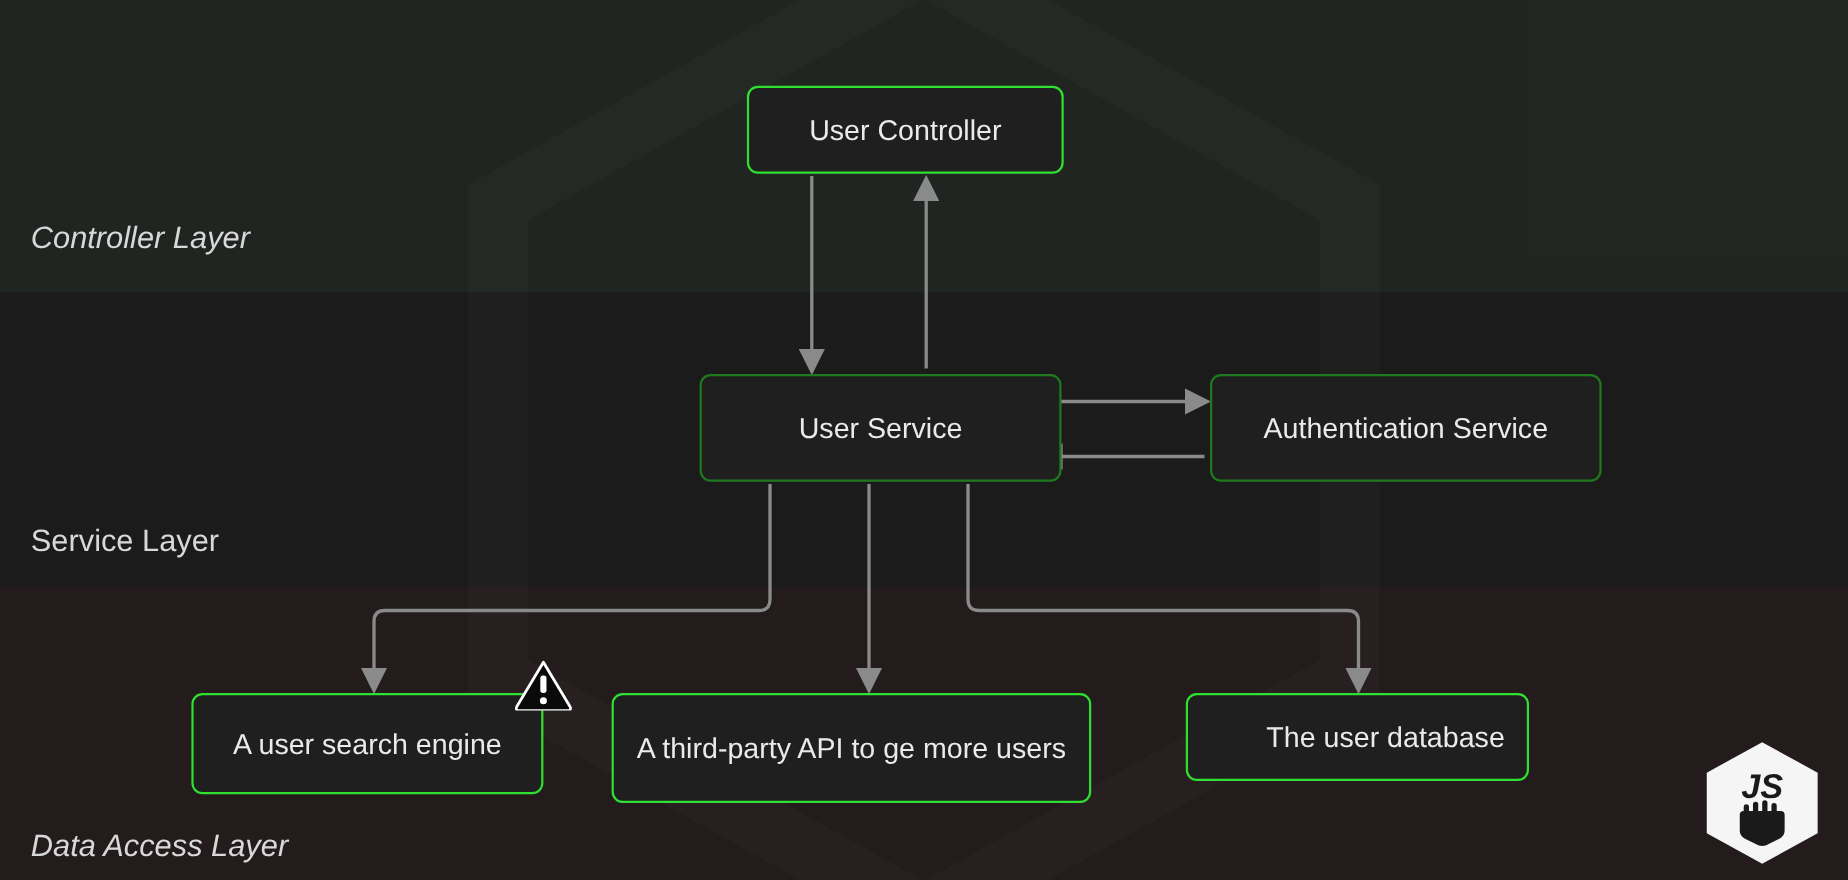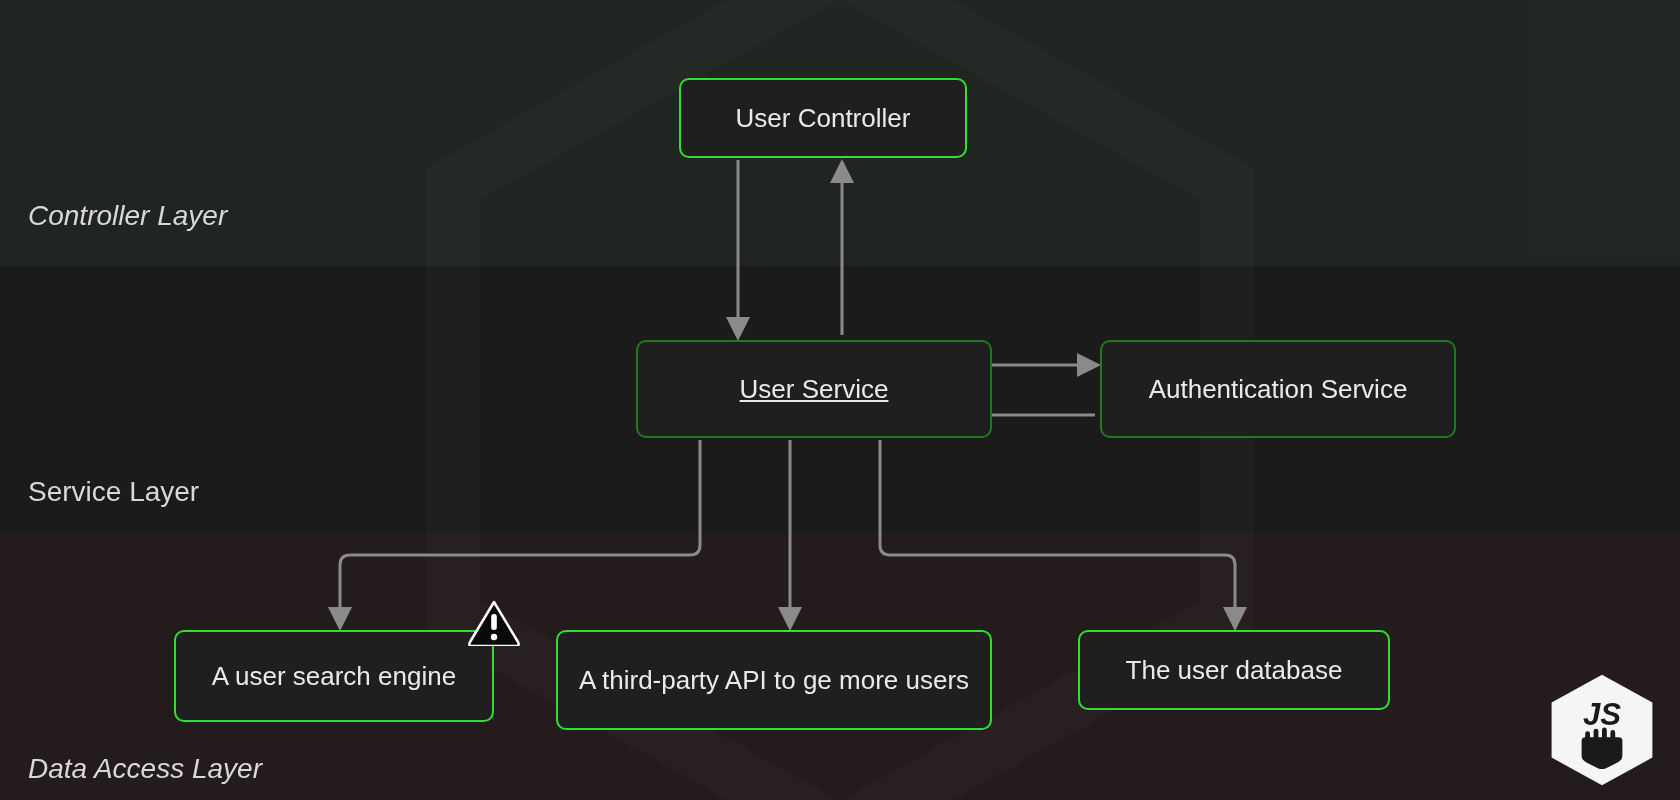--- a/index.html
+++ b/index.html
@@ -116,37 +116,37 @@
 
   <line x1="790" y1="440" x2="790" y2="625" stroke="#8a8a8a" stroke-width="3" marker-end="url(#arrowhead)"></line>
 
   <path d="M 880 440 L 880 545 Q 880 555 890 555 L 1225 555 Q 1235 555 1235 565 L 1235 625" fill="none" stroke="#8a8a8a" stroke-width="3" marker-end="url(#arrowhead)"></path>
 </svg>
 
 <div class="node border-bright" style="left:645px; top:78px; width:288px; height:80px;margin-left:34px;">
   <span>User Controller</span>
 </div>
 
-<div class="node border-dark" style="left:636px; top:340px; width:356px; height:98px;text-decoration:underline;">
+<div class="node border-dark" style="left:636px; top:340px; width:329px; height:98px;">
   <span>User  Service</span>
 </div>
 
 <div class="node border-dark" style="left:1100px; top:340px; width:356px; height:98px;">
   <span>Authentication Service</span>
 </div>
 
 <div class="node border-bright" style="left:174px; top:630px; width:320px; height:92px;">
   <span>A user search engine</span>
 </div>
 
 <div class="node border-bright" style="left:556px; top:630px; width:436px; height:100px;">
   <span>A third-party API to ge more users</span>
 </div>
 
-<div class="node border-bright" style="left:1078px; top:630px; width:312px; height:80px;">
+<div class="node border-bright" style="left:1078px; top:630px; width:312px; height:80px;justify-content:flex-end;">
   <span>The user database</span>
 </div>
 
 <svg class="warning-badge" style="left:468px; top:600px;" viewBox="0 0 52 46">
   <path d="M26 2 L50 42 Q52 46 48 46 L4 46 Q0 46 2 42 Z" fill="#0a0a0a" stroke="#ffffff" stroke-width="2.5" stroke-linejoin="round"></path>
   <rect x="23.2" y="14" width="5.6" height="16" rx="2.5" fill="#ffffff"></rect>
   <circle cx="26" cy="37" r="3.2" fill="#ffffff"></circle>
 </svg>
 
 <svg class="logo-corner" viewBox="0 0 100 100">

